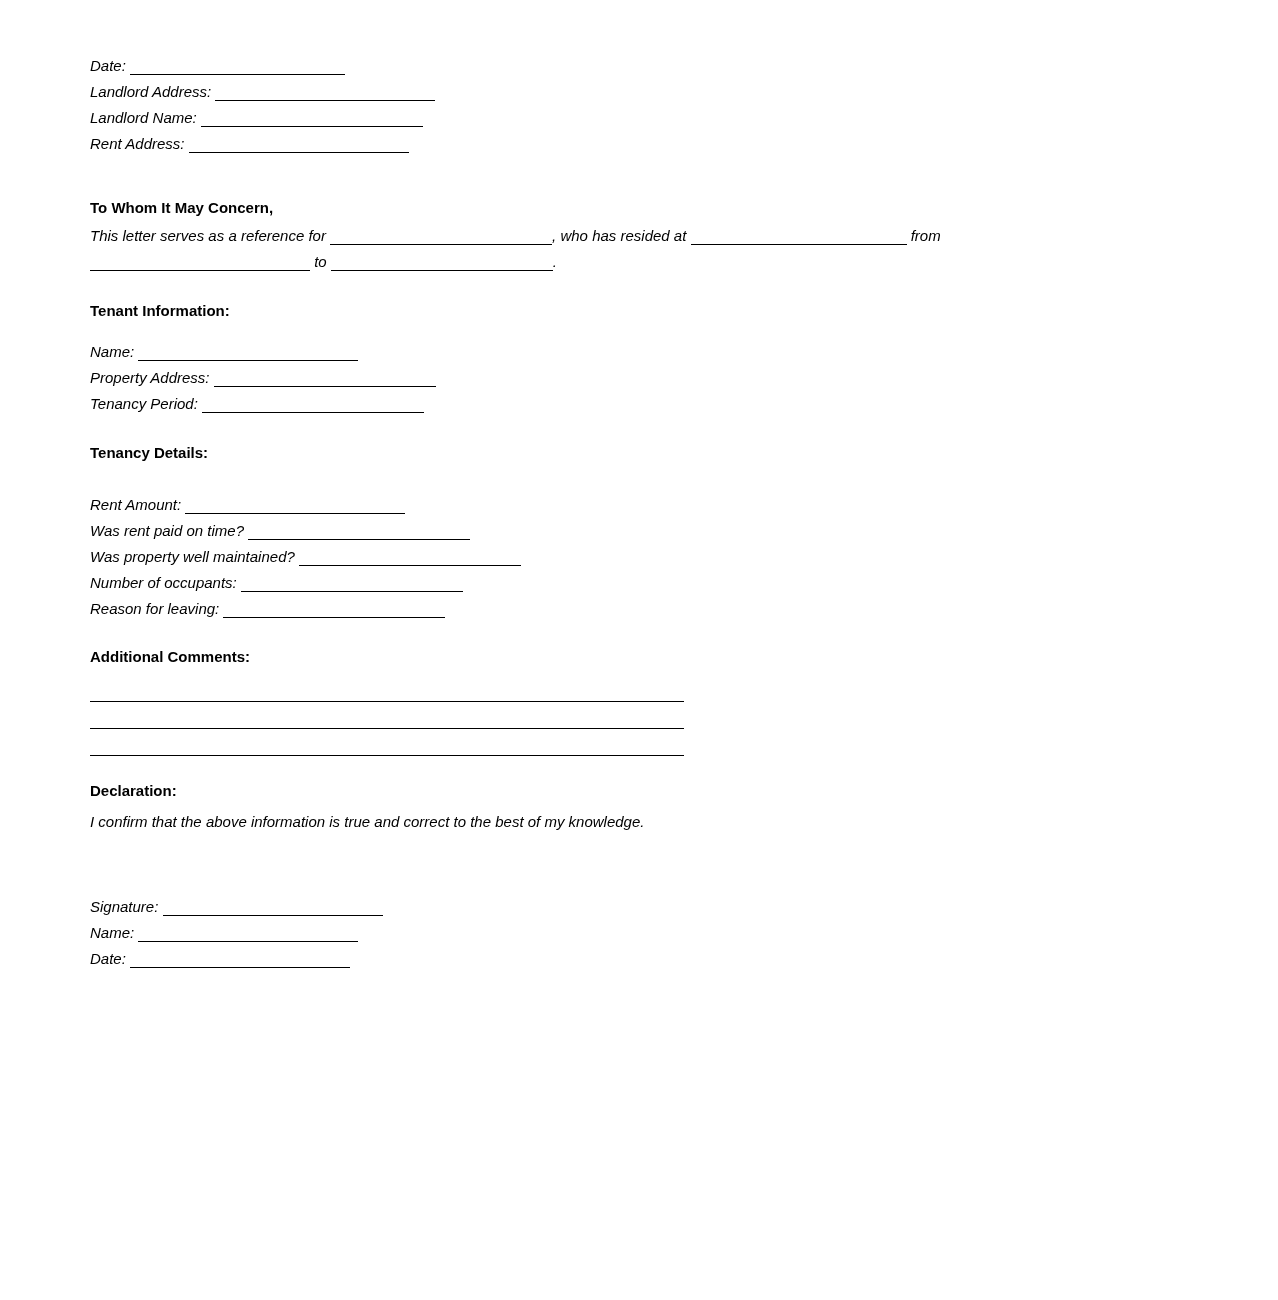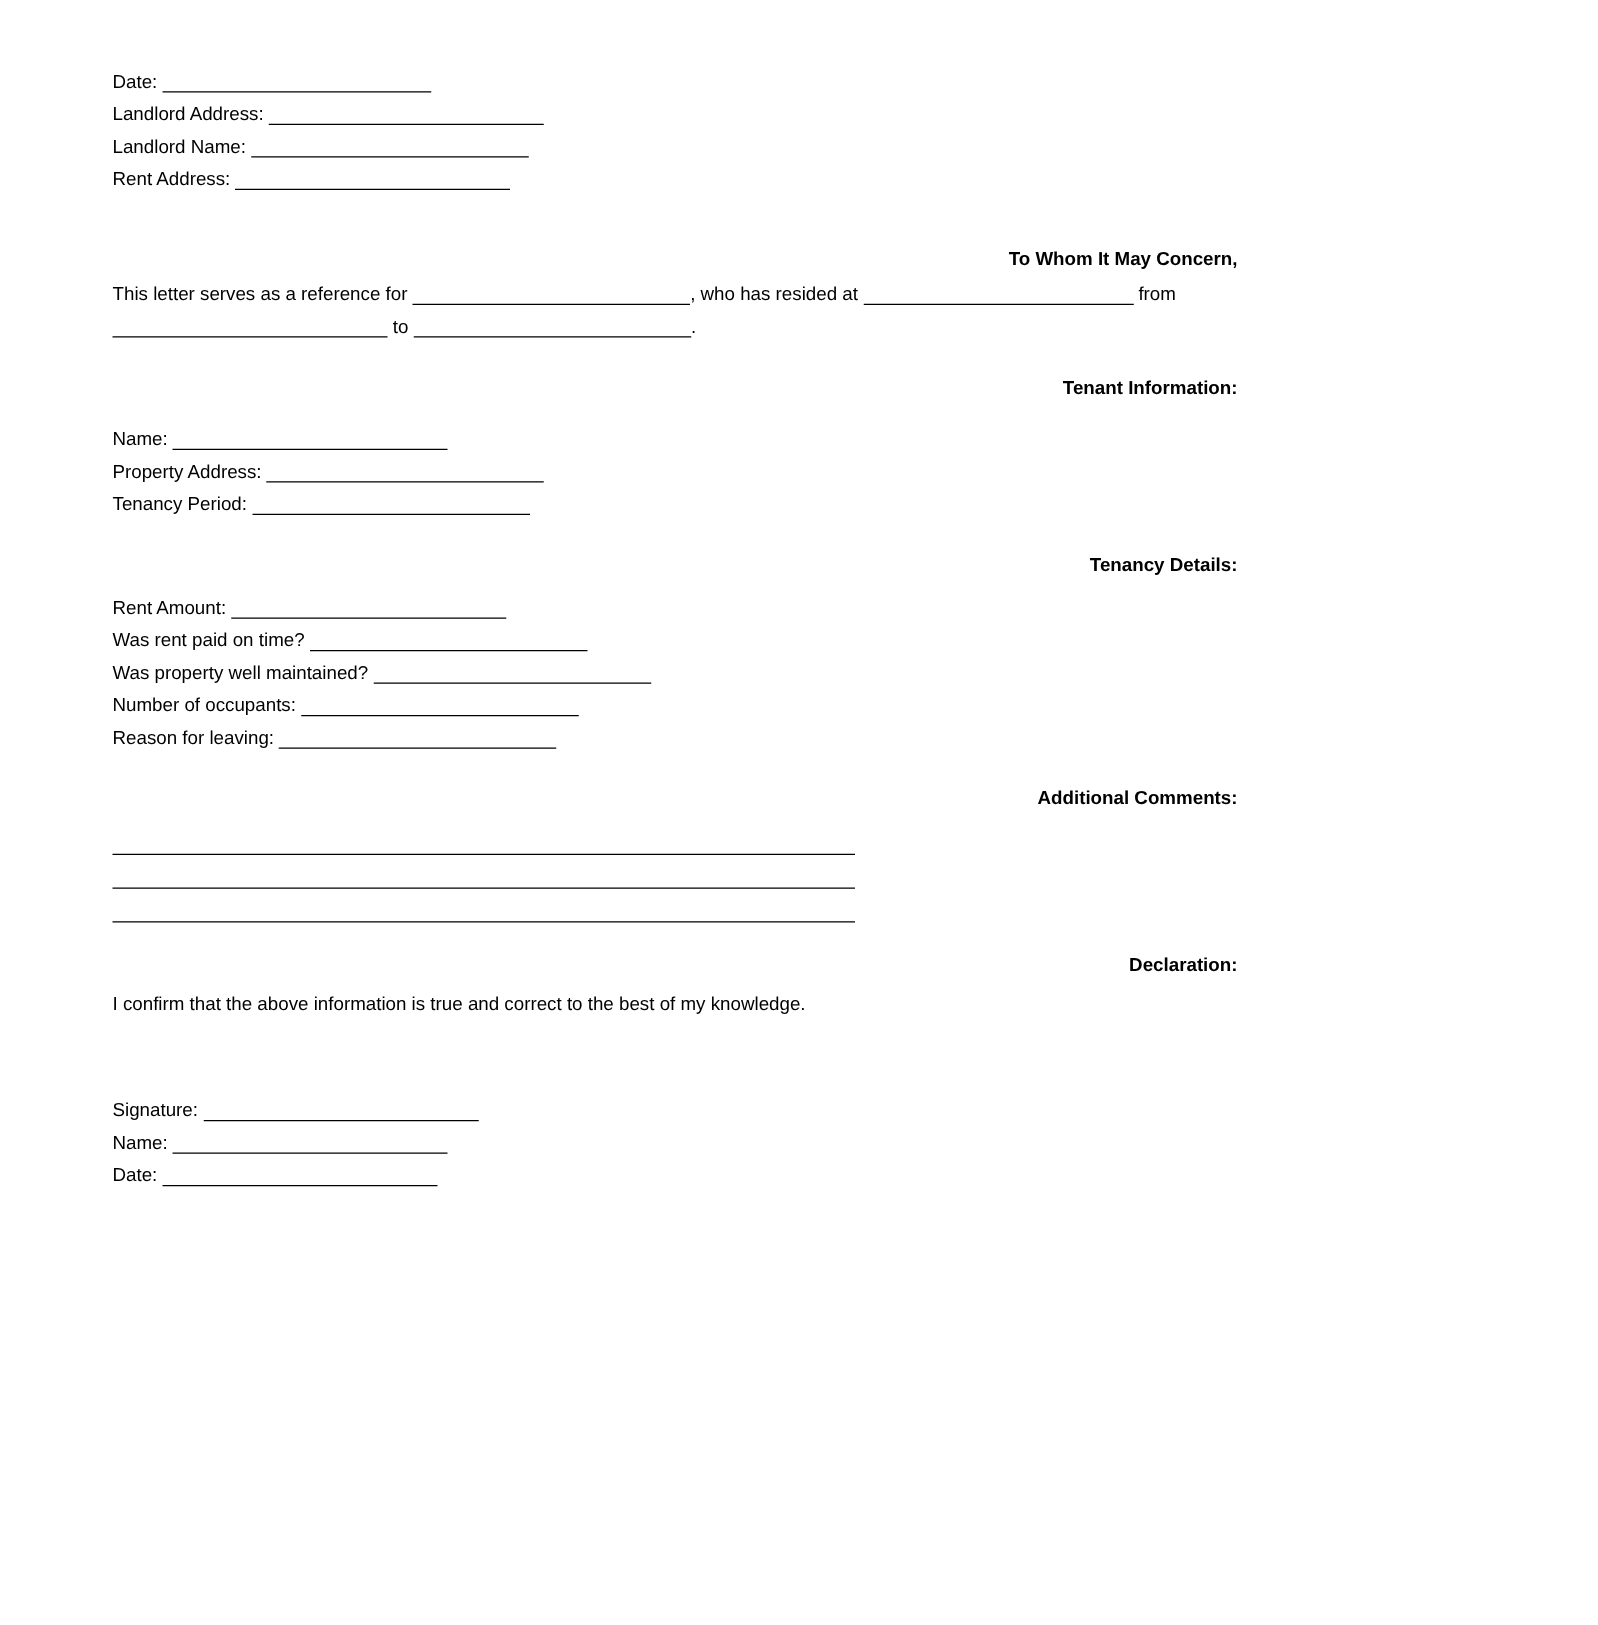--- a/index.html
+++ b/index.html
@@ -18,26 +18,26 @@
     overflow: hidden;
   }
   .content {
     padding: 53px 0 0 90px;
     width: 900px;
   }
   .row {
     height: 26px;
     line-height: 26px;
     white-space: nowrap;
+    font-style: italic;
   }
   .heading {
     font-weight: 700;
     height: 26px;
     line-height: 26px;
-    text-align: right;
   }
   .para {
     line-height: 26px;
   }
   .blank {
     display: inline-block;
     height: 14px;
     border-bottom: 1.5px solid #000000;
     vertical-align: -4px;
   }
@@ -47,21 +47,21 @@
   .w222 { width: 222px; }
   .comment-line {
     width: 594px;
     height: 26px;
     border-bottom: 1.5px solid #000000;
   }
   .mt-salutation   { margin-top: 38px; }
   .mt-intro        { margin-top: 2px; }
   .mt-section      { margin-top: 23px; }
   .mt-fields       { margin-top: 15px; }
-  .mt-fields2      { margin-top: 8px; }
+  .mt-fields2      { margin-top: 26px; }
   .mt-comments-h   { margin-top: 22px; }
   .mt-comment-l1   { margin-top: 5px; }
   .mt-declaration  { margin-top: 22px; }
   .mt-decl-body    { margin-top: 5px; }
   .mt-signature    { margin-top: 59px; }
 </style>
 </head>
 <body>
 
 <div class="page">

